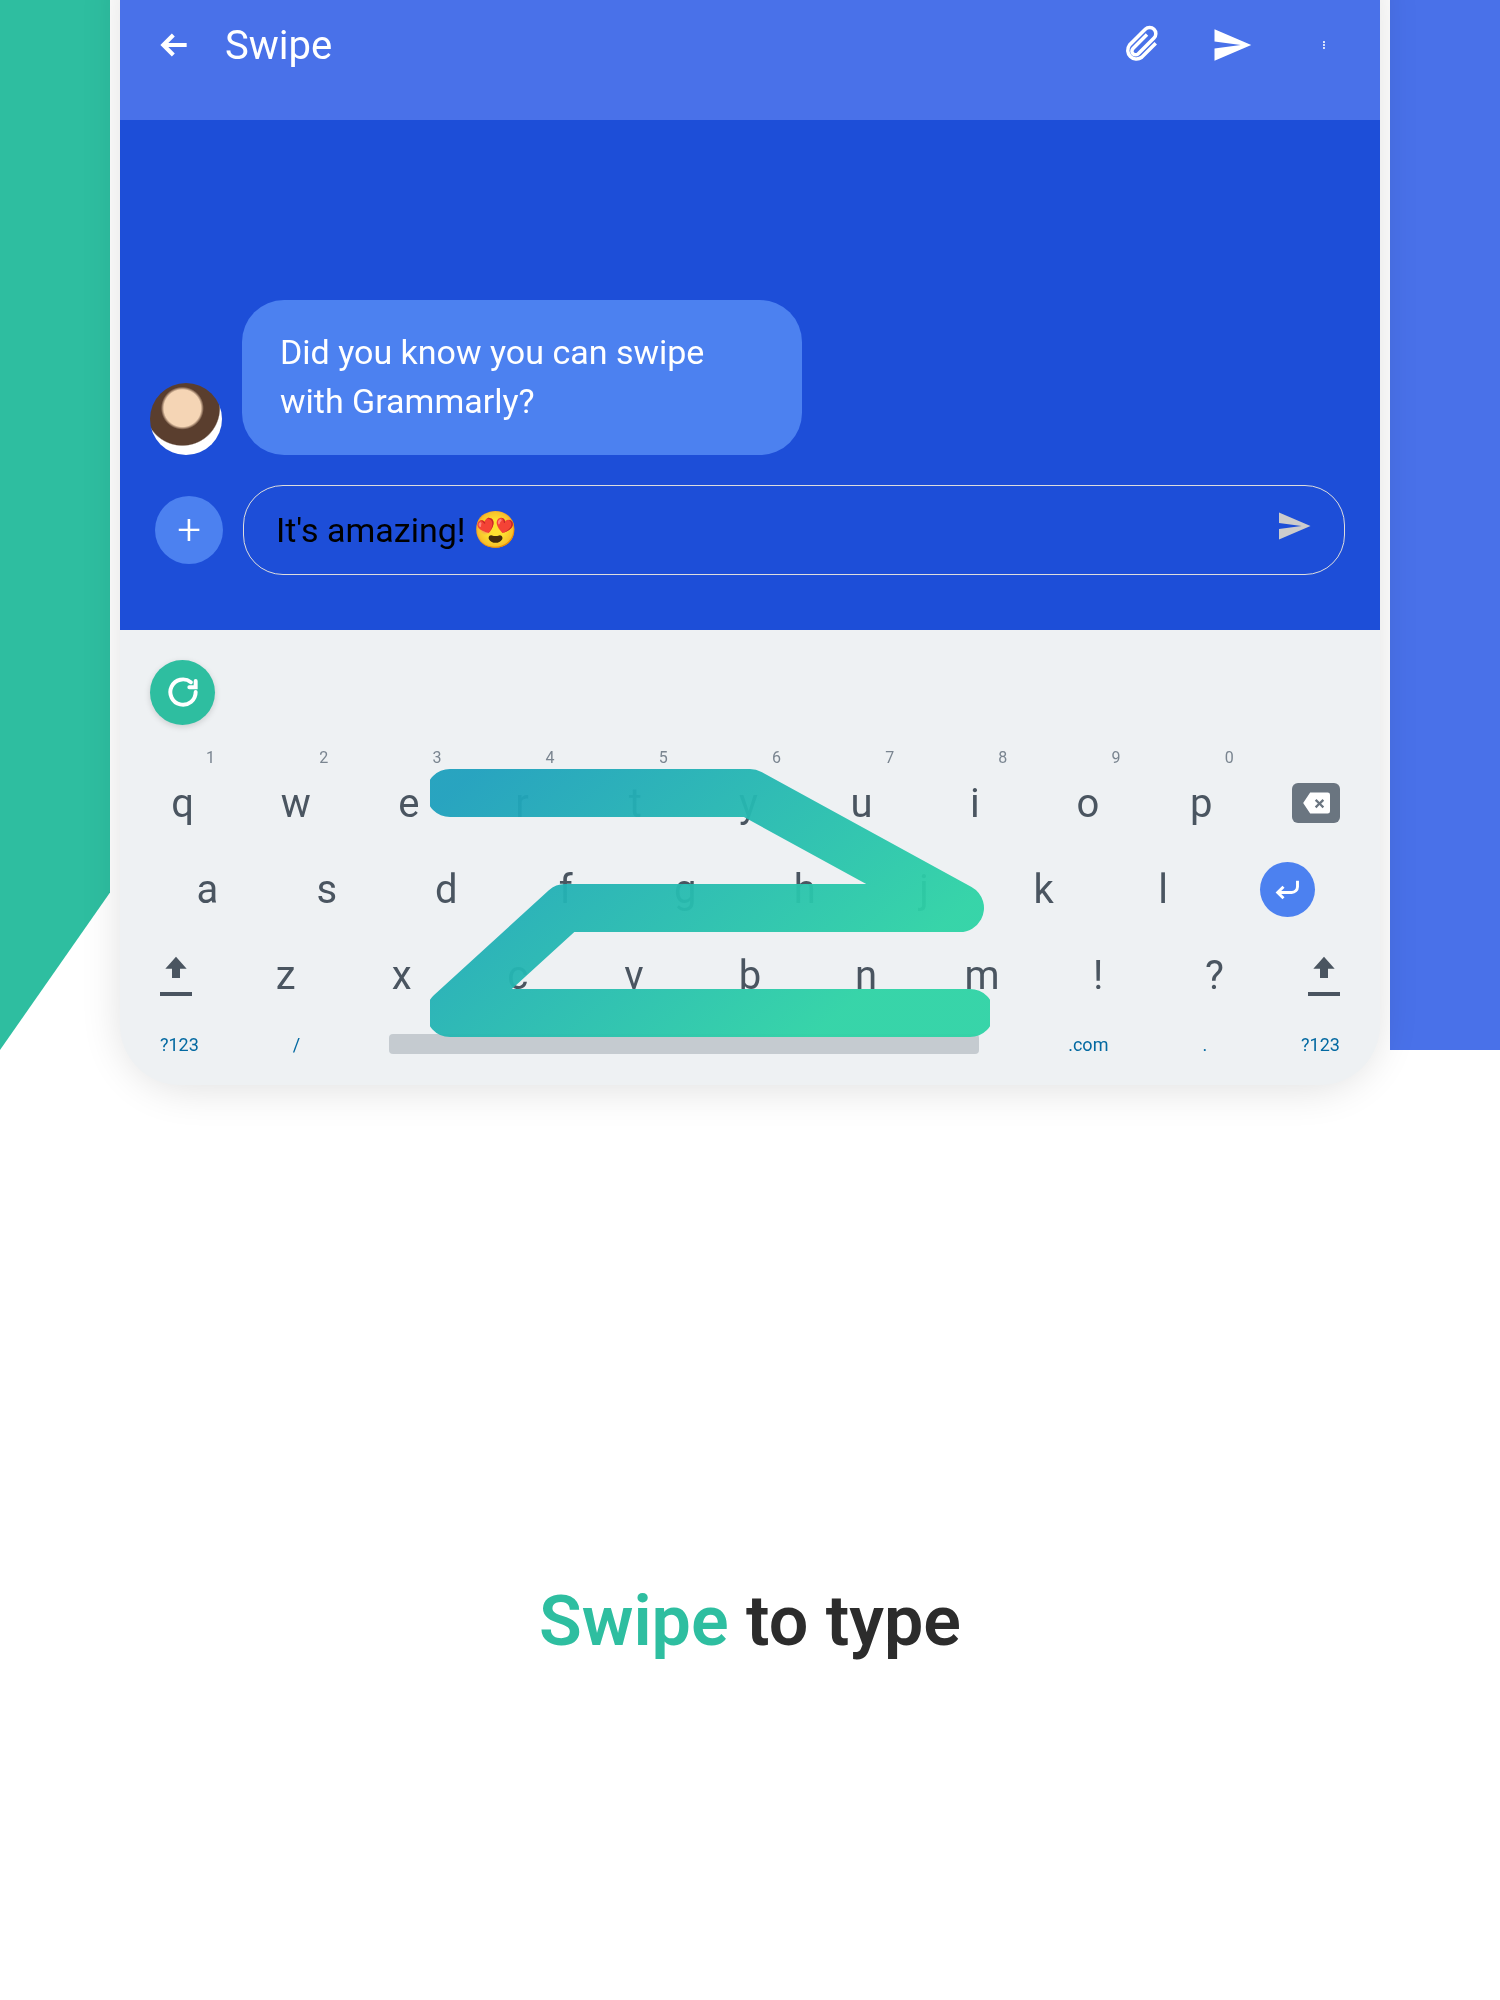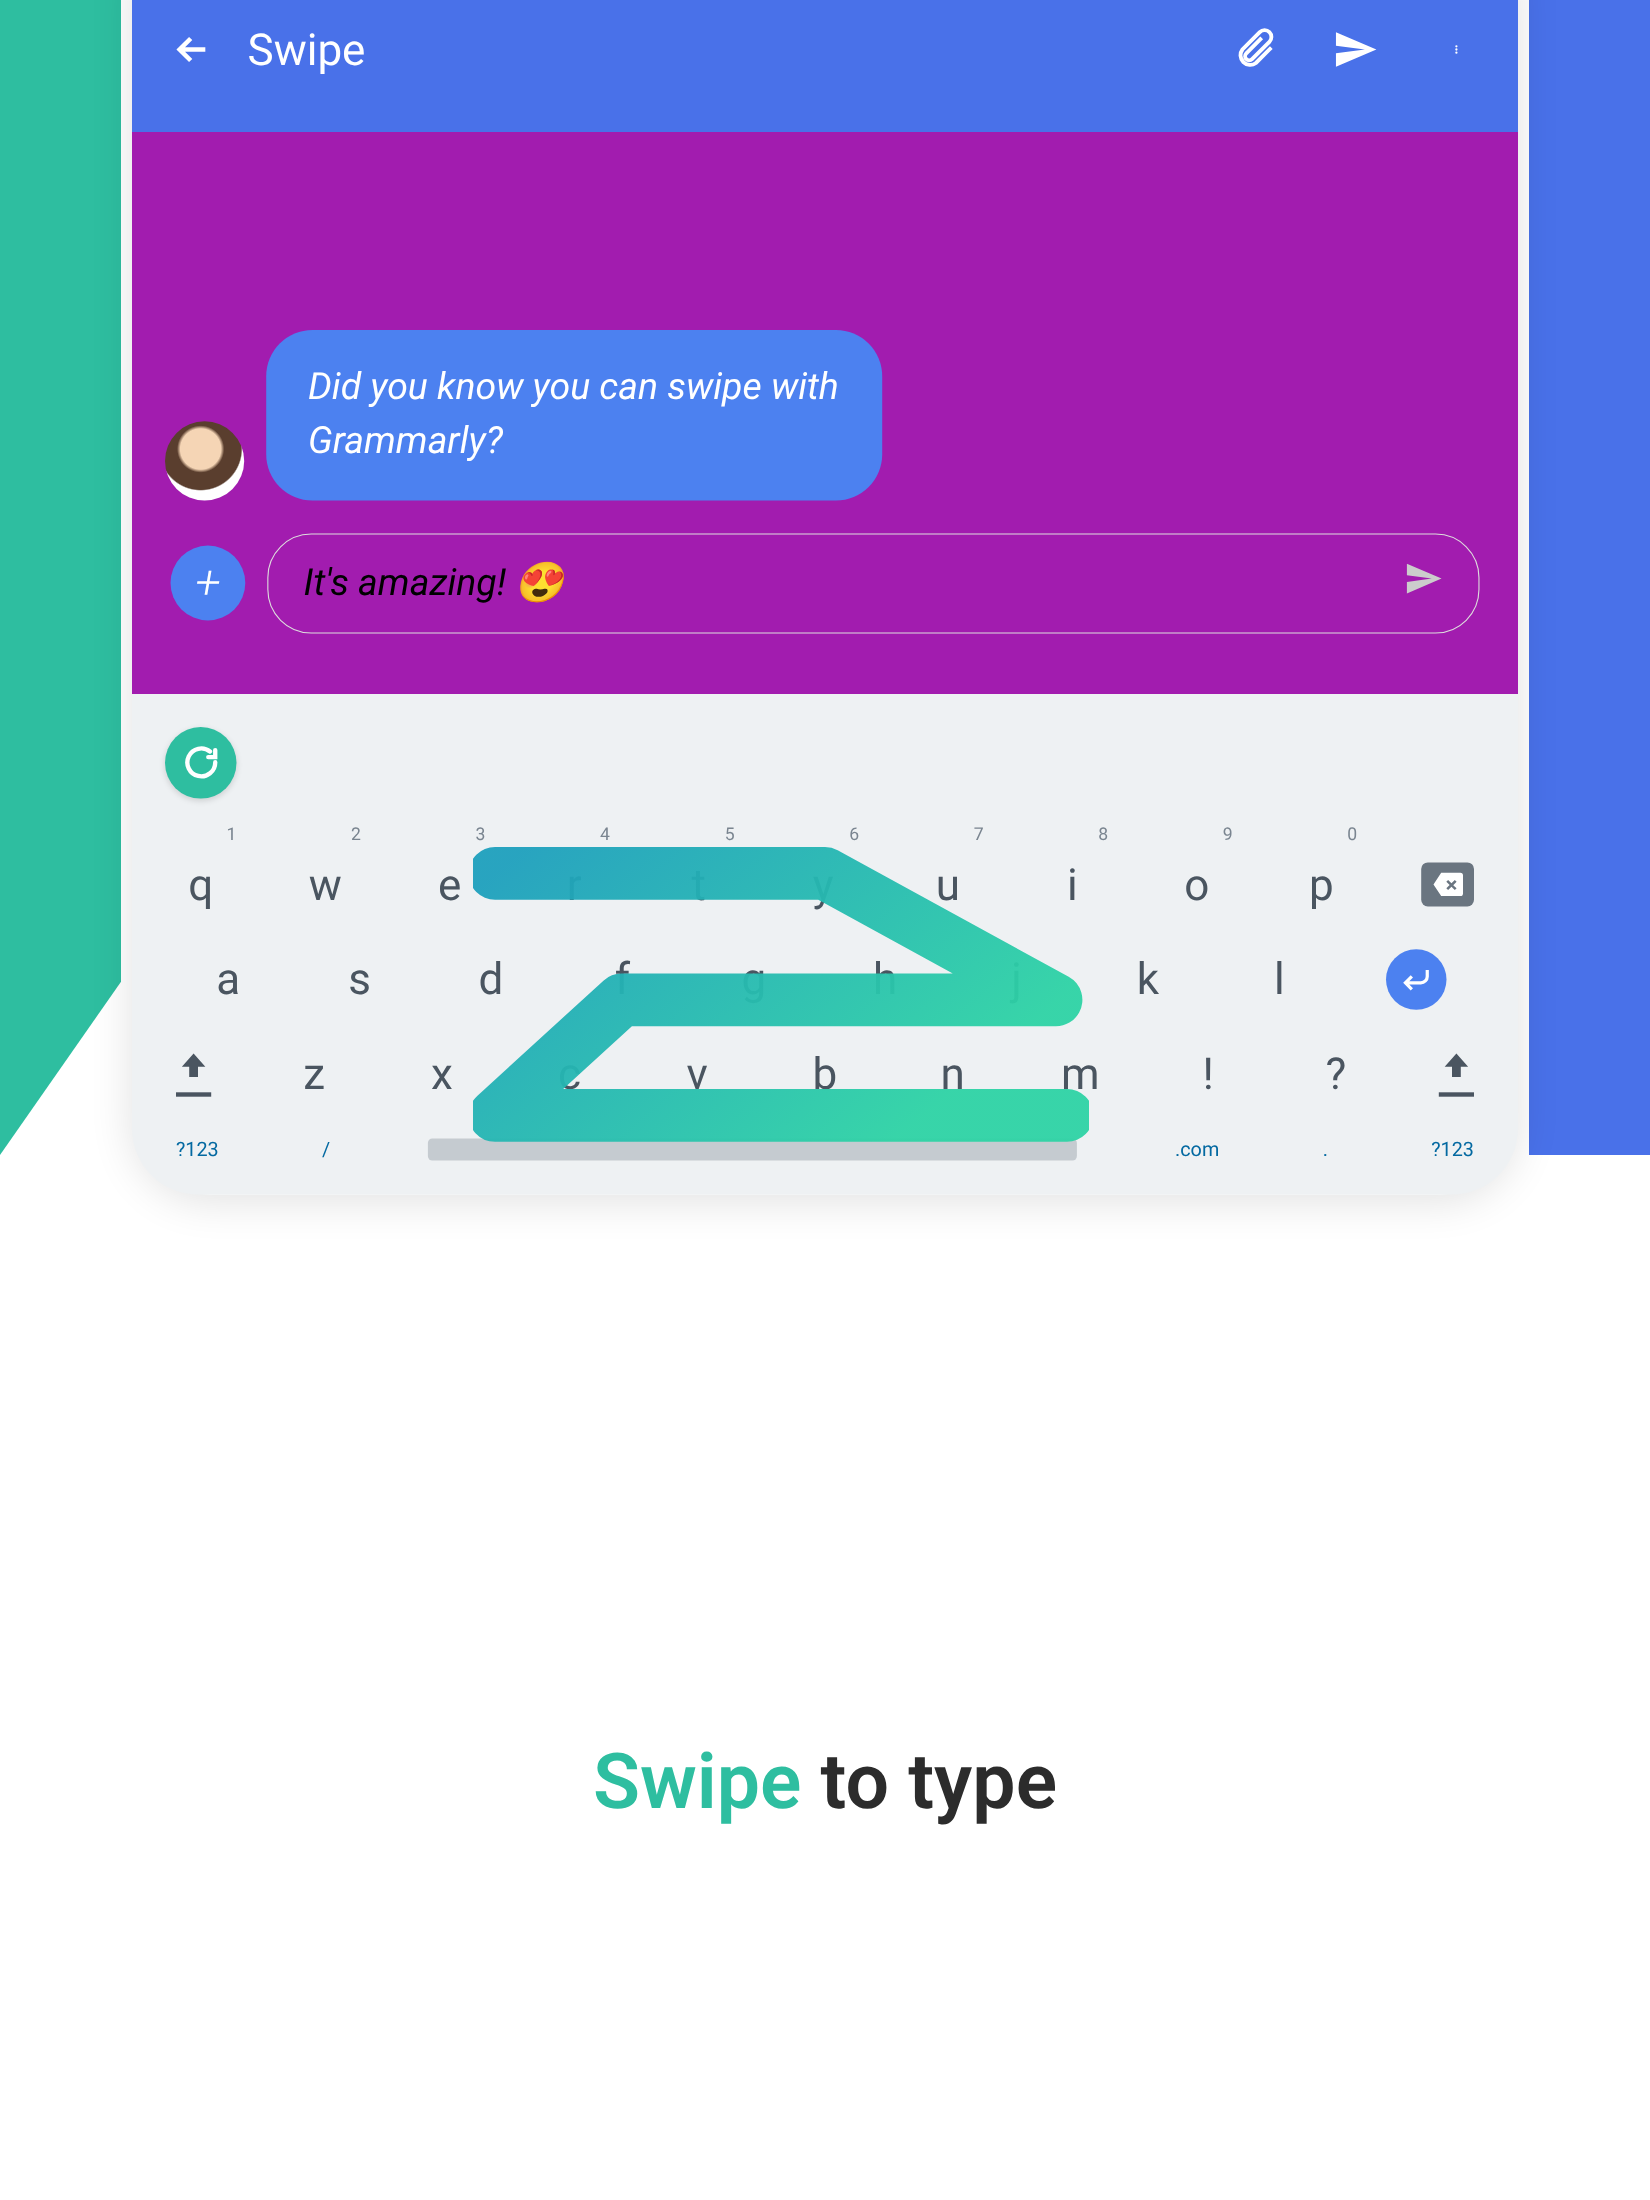--- a/index.html
+++ b/index.html
@@ -42,24 +42,23 @@
   display: flex;
   align-items: center;
   padding: 0 35px;
   color: #fff;
 }
 .back-icon { width: 40px; height: 40px; margin-right: 30px; }
 .contact-name { font-size: 40px; font-weight: 400; flex: 1; }
 .header-icons { display: flex; gap: 50px; align-items: center; }
 .attach-icon, .send-icon, .more-icon { width: 42px; height: 42px; display: flex; align-items: center; justify-content: center; }
 .chat-area {
-  background: #a21caf;
+  background: #1d4ed8;
   padding: 180px 30px 30px 30px;
   min-height: 430px;
-  font-style: italic;
 }
 .message-row { display: flex; align-items: flex-end; gap: 20px; margin-bottom: 30px; }
 .avatar {
   width: 72px; height: 72px;
   border-radius: 50%;
   background: radial-gradient(circle at 45% 35%, #f5d5b5 0%, #f5d5b5 30%, #5a3e2e 35%, #5a3e2e 60%, #fff 62%);
   flex-shrink: 0;
 }
 .bubble {
   background: #4c81f0;

